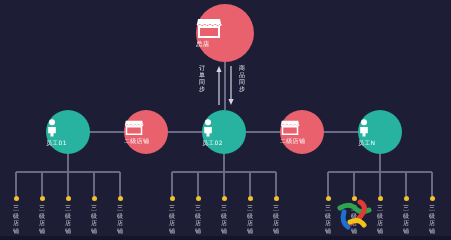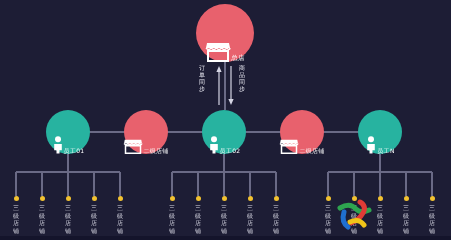--- a/index.html
+++ b/index.html
@@ -21,22 +21,22 @@
     position: absolute;
     left: 0; top: 0;
     width: 451px; height: 236px;
   }
 
   
   .node {
     position: absolute;
     border-radius: 50%;
     display: flex;
-    flex-direction: row;
-    align-items: flex-end;
+    flex-direction: column;
+    align-items: flex-start;
     justify-content: center;
     box-sizing: border-box;
   }
   .node.red   { background: #e8616d; }
   .node.teal  { background: #27b3a0; }
 
   .node-icon {
     display: block;
     line-height: 0;
   }

